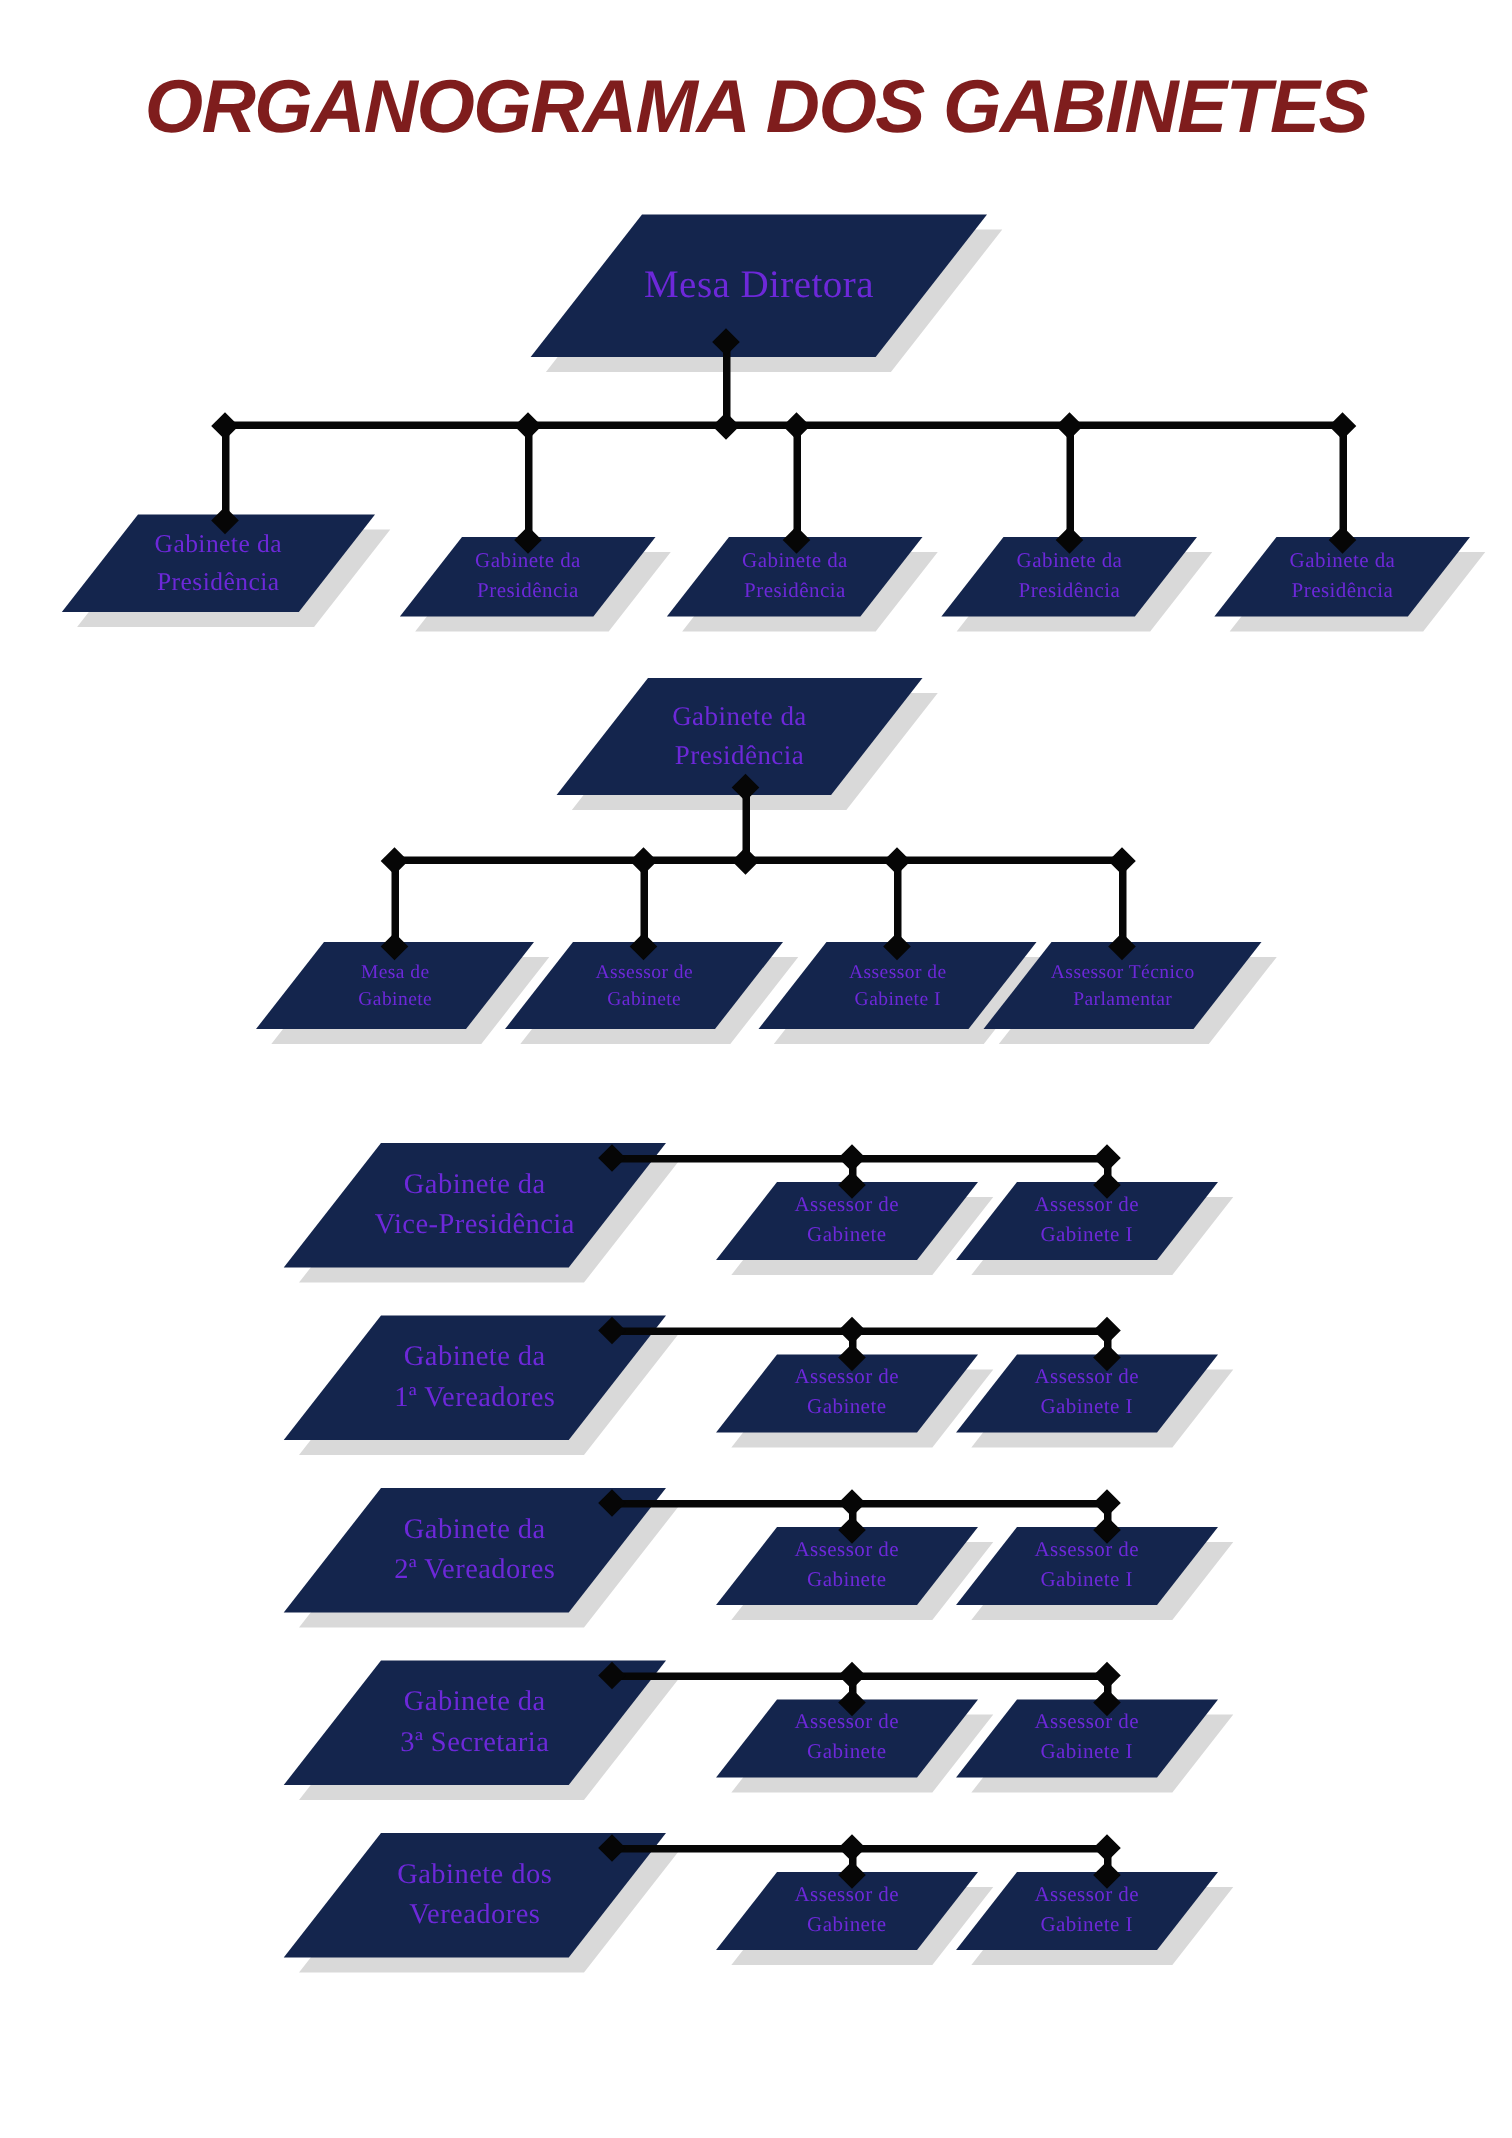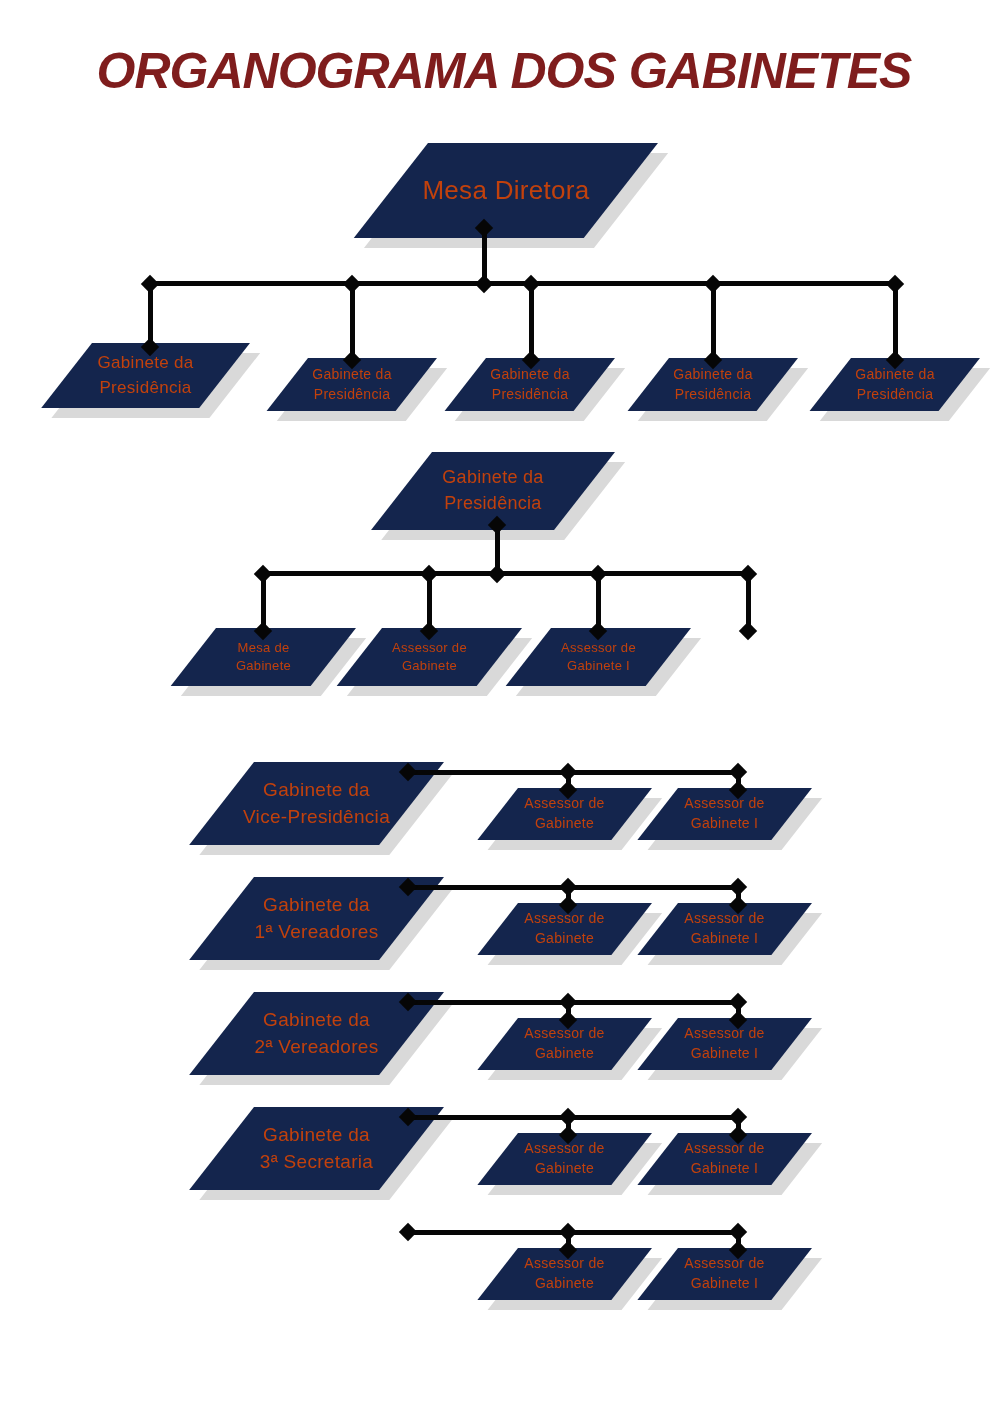--- a/index.html
+++ b/index.html
@@ -6,21 +6,21 @@
   body{font-family:"Liberation Sans",sans-serif;}
   .canvas{position:relative;width:1008px;height:1425px;background:#ffffff;overflow:hidden;}
   .title{position:absolute;left:0;top:42px;width:100%;text-align:center;
          font-style:italic;font-weight:bold;font-size:50px;letter-spacing:-1px;color:#7f1d1d;}
   .node{position:absolute;}
   .shape{position:absolute;top:0;height:100%;background:#14254d;
          transform:skewX(-38deg);transform-origin:top left;
          box-shadow:18px 10px 0 #d9d9d9;}
   .label{position:absolute;inset:0;z-index:4;display:flex;flex-direction:column;
          align-items:center;justify-content:center;text-align:center;
-         color:#c2410c;letter-spacing:.3px;line-height:1.42;font-weight:500;}
+         color:#6d28d9;letter-spacing:.3px;line-height:1.42;font-weight:500;font-family:Liberation Serif, serif;}
   .label span{display:block;}
   .hl{position:absolute;height:5px;background:#060606;z-index:2;}
   .vl{position:absolute;width:5px;background:#060606;z-index:2;}
   .dm{position:absolute;width:13px;height:13px;background:#060606;
       transform:translate(-50%,-50%) rotate(45deg);z-index:3;}
 </style>
 </head>
 <body>
 
 <div class="canvas">
@@ -129,20 +129,27 @@
       <span>Gabinete</span>
     </div>
   </div>
   <div class="node" style="left:506px;top:628px;width:185px;height:58px">
     <div class="shape" style="left:45px;width:140px"></div>
     <div class="label" style="font-size:13px">
       <span>Assessor de</span>
       <span>Gabinete I</span>
     </div>
   </div>
+  <div class="node" style="left:656px;top:628px;width:185px;height:58px">
+    <div class="shape" style="left:45px;width:140px"></div>
+    <div class="label" style="font-size:13px">
+      <span>Assessor Técnico</span>
+      <span>Parlamentar</span>
+    </div>
+  </div>
 
   <div class="hl" style="left:408px;top:770px;width:330px"></div>
   <div class="vl" style="left:566px;top:772px;height:18px"></div>
   <div class="vl" style="left:736px;top:772px;height:18px"></div>
   <div class="dm" style="left:408px;top:772px"></div>
   <div class="dm" style="left:568px;top:772px"></div>
   <div class="dm" style="left:738px;top:772px"></div>
   <div class="dm" style="left:568px;top:790px"></div>
   <div class="dm" style="left:738px;top:790px"></div>
   <div class="node" style="left:189px;top:762px;width:255px;height:83px">
@@ -258,20 +265,27 @@
   </div>
 
   <div class="hl" style="left:408px;top:1230px;width:330px"></div>
   <div class="vl" style="left:566px;top:1232px;height:18px"></div>
   <div class="vl" style="left:736px;top:1232px;height:18px"></div>
   <div class="dm" style="left:408px;top:1232px"></div>
   <div class="dm" style="left:568px;top:1232px"></div>
   <div class="dm" style="left:738px;top:1232px"></div>
   <div class="dm" style="left:568px;top:1250px"></div>
   <div class="dm" style="left:738px;top:1250px"></div>
+  <div class="node" style="left:189px;top:1222px;width:255px;height:83px">
+    <div class="shape" style="left:65px;width:190px"></div>
+    <div class="label" style="font-size:19px">
+      <span>Gabinete dos</span>
+      <span>Vereadores</span>
+    </div>
+  </div>
   <div class="node" style="left:477px;top:1248px;width:175px;height:52px">
     <div class="shape" style="left:41px;width:134px"></div>
     <div class="label" style="font-size:14px">
       <span>Assessor de</span>
       <span>Gabinete</span>
     </div>
   </div>
   <div class="node" style="left:637px;top:1248px;width:175px;height:52px">
     <div class="shape" style="left:41px;width:134px"></div>
     <div class="label" style="font-size:14px">

